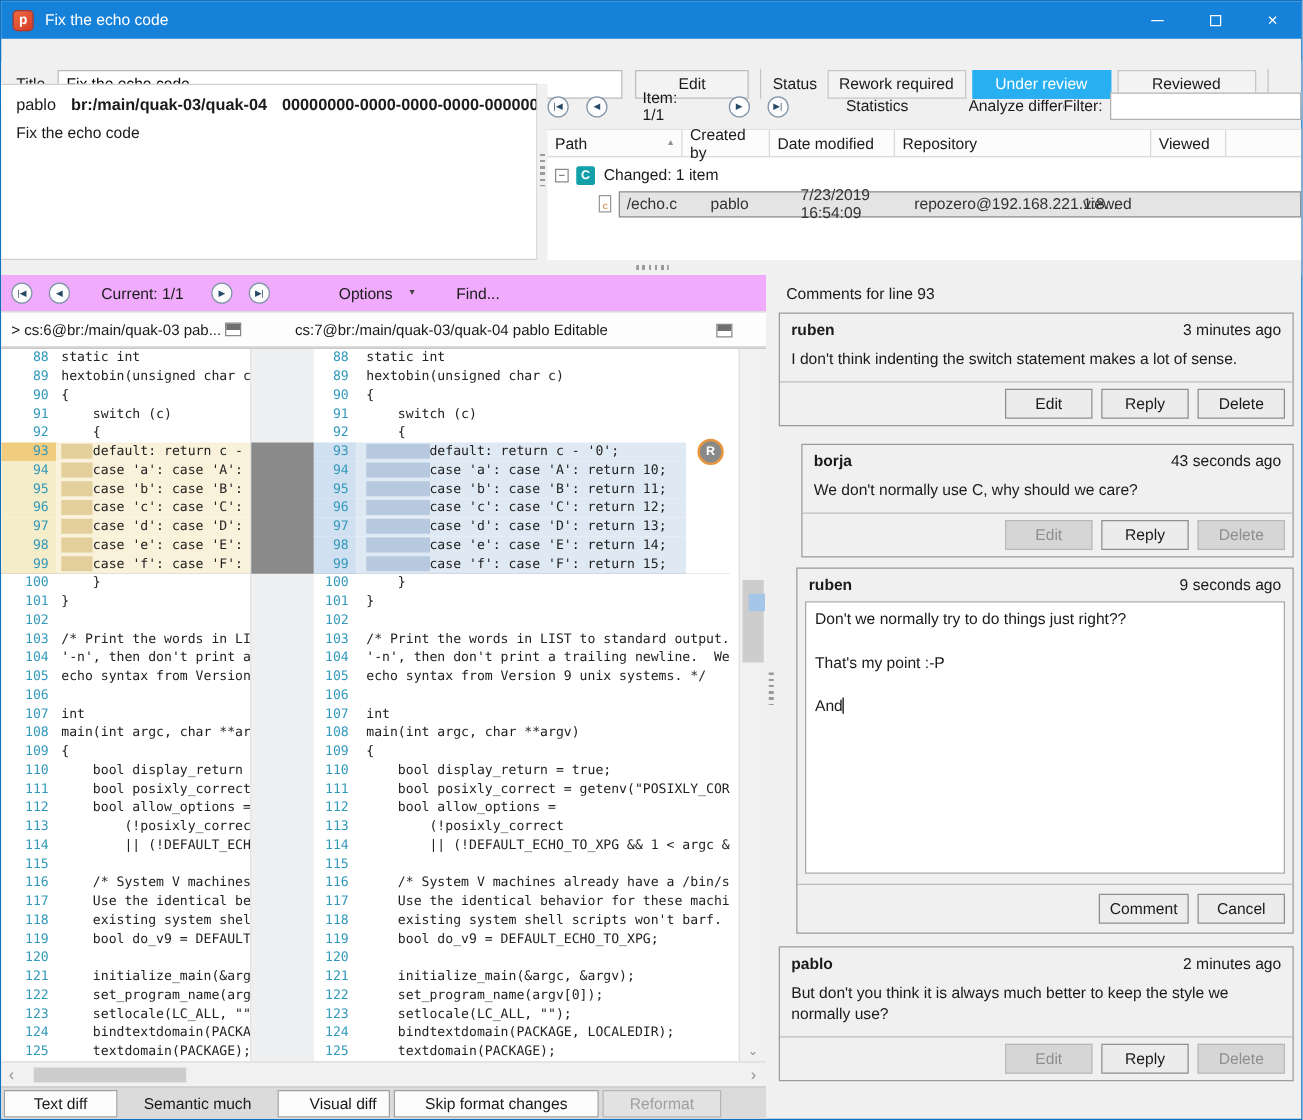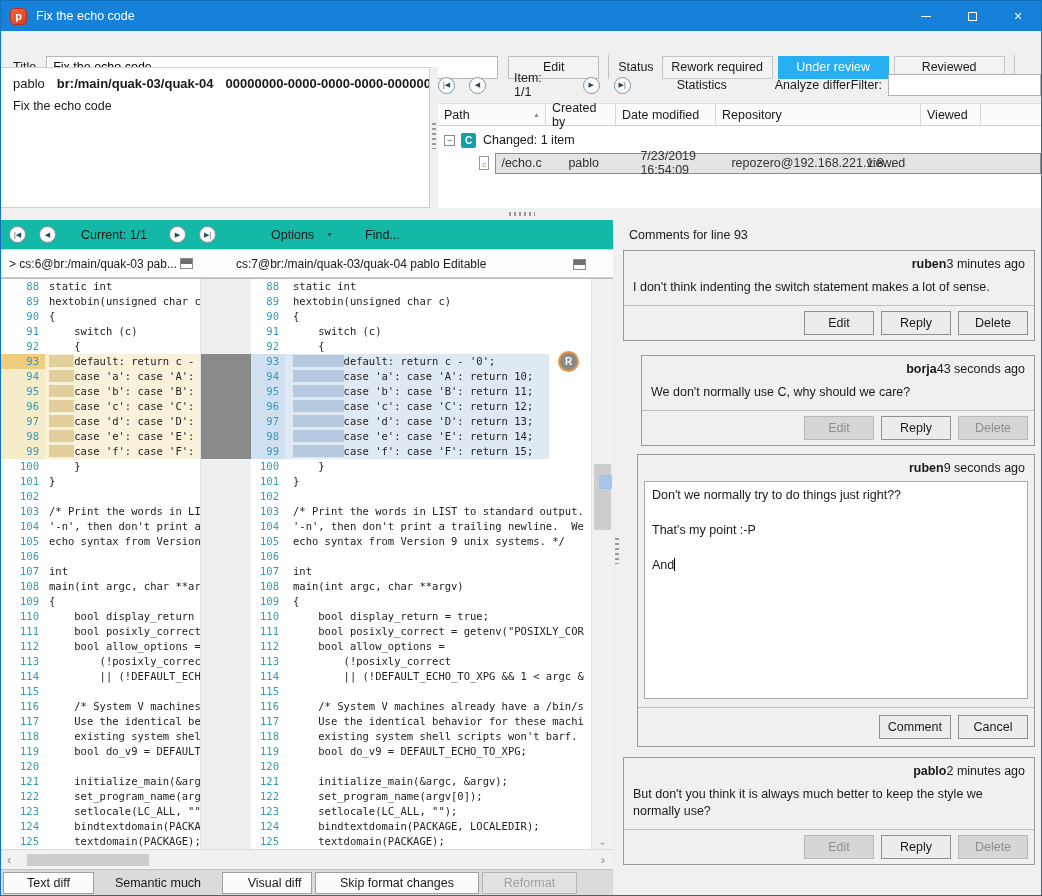--- a/index.html
+++ b/index.html
@@ -77,21 +77,21 @@
   
   .hsplit{position:absolute;left:0;top:207px;right:0;height:12px;background:#f0f0f0;}
   .grip-h{position:absolute;left:508px;top:4px;width:26px;height:4px;
     background:repeating-linear-gradient(90deg,#9a9a9a 0 2px,transparent 2px 5px);}
   .vsplit2{position:absolute;left:612px;top:219px;width:8px;bottom:1px;background:#f0f0f0;}
   .grip-v2{position:absolute;left:2px;top:318px;width:4px;height:26px;
     background:repeating-linear-gradient(#9a9a9a 0 2px,transparent 2px 5px);}
 
   
   .diffcol{position:absolute;left:0;top:219px;width:612px;bottom:1px;}
-  .dtoolbar{height:29px;display:flex;align-items:center;font-size:12.5px;background:#14b8a6;padding-left:8px;}
+  .dtoolbar{height:29px;display:flex;align-items:center;font-size:12.5px;background:#f0abfc;padding-left:8px;}
   .dtoolbar .circbtn{margin-right:13px;}
   #current-counter{margin:0 22px 0 12px;}
   #options-label{margin-left:42px;}
   .dd-arrow{font-size:7px;color:#444;margin-left:12px;}
   #find-label{margin-left:32px;}
   .dheaders{height:29px;background:#fdfdfd;border-top:1px solid #d5d5d5;border-bottom:1px solid #cfcfcf;
     display:flex;align-items:center;font-size:12px;position:relative;}
   .dhead-left{width:199px;padding-left:8px;white-space:nowrap;overflow:hidden;display:flex;align-items:center;}
   .dhead-right{margin-left:36px;white-space:nowrap;overflow:hidden;}
   .monitor{flex:0 0 13px;width:13px;height:11px;border:1px solid #8a8a8a;background:linear-gradient(#6f6f6f 0 5px,#fff 5px);margin-left:3px;}
@@ -134,21 +134,21 @@
   .tab.disabled{background:#e2e2e2;border:1px solid #b5b5b5;color:#9f9f9f;}
   .tab:nth-child(1){width:91px;}.tab:nth-child(2){width:122px;}.tab:nth-child(3){width:90px;padding-left:15px;}
   .tab:nth-child(4){width:164px;}.tab:nth-child(5){width:95px;}
 
   
   .comments{position:absolute;left:620px;top:219px;right:1px;bottom:1px;background:#f0f0f0;padding:6px 5px 0 2px;overflow:hidden;}
   #comments-title{font-size:12.5px;margin:2px 0 8px 6px;}
   .card{border:1px solid #9a9a9a;background:#f0f0f0;}
   .card.indent{margin-left:18px;}
   .card.editing{margin-left:14px;}
-  .card-head{display:flex;justify-content:flex-end;padding:6px 9px 2px 9px;font-size:12.5px;}
+  .card-head{display:flex;justify-content:space-between;padding:6px 9px 2px 9px;font-size:12.5px;}
   .c-author{font-weight:bold;}
   .card-body{padding:6px 9px 9px 9px;font-size:12.5px;line-height:1.35;}
   .card-foot{border-top:1px solid #bdbdbd;display:flex;justify-content:flex-end;gap:7px;padding:5px 6px;}
   .btn{min-width:70px;height:24px;background:#ececec;border:1px solid #8f8f8f;font-size:12.5px;
     display:flex;align-items:center;justify-content:center;padding:0 8px;cursor:default;}
   .btn.disabled{background:#d6d6d6;border-color:#b8b8b8;color:#8f8f8f;}
   .cedit{margin:4px 6px 0 6px;height:218px;background:#fff;border:1px solid #aaa;padding:5px 7px;font-size:12.5px;line-height:1.4;}
   .card.editing .card-foot{border-top:1px solid #bdbdbd;margin-top:8px;padding:7px 6px;}
   .caret{display:inline-block;width:1px;height:13px;background:#000;vertical-align:-2px;}
   .gap14{height:14px;} .gap8{height:8px;} .gap10{height:10px;}

